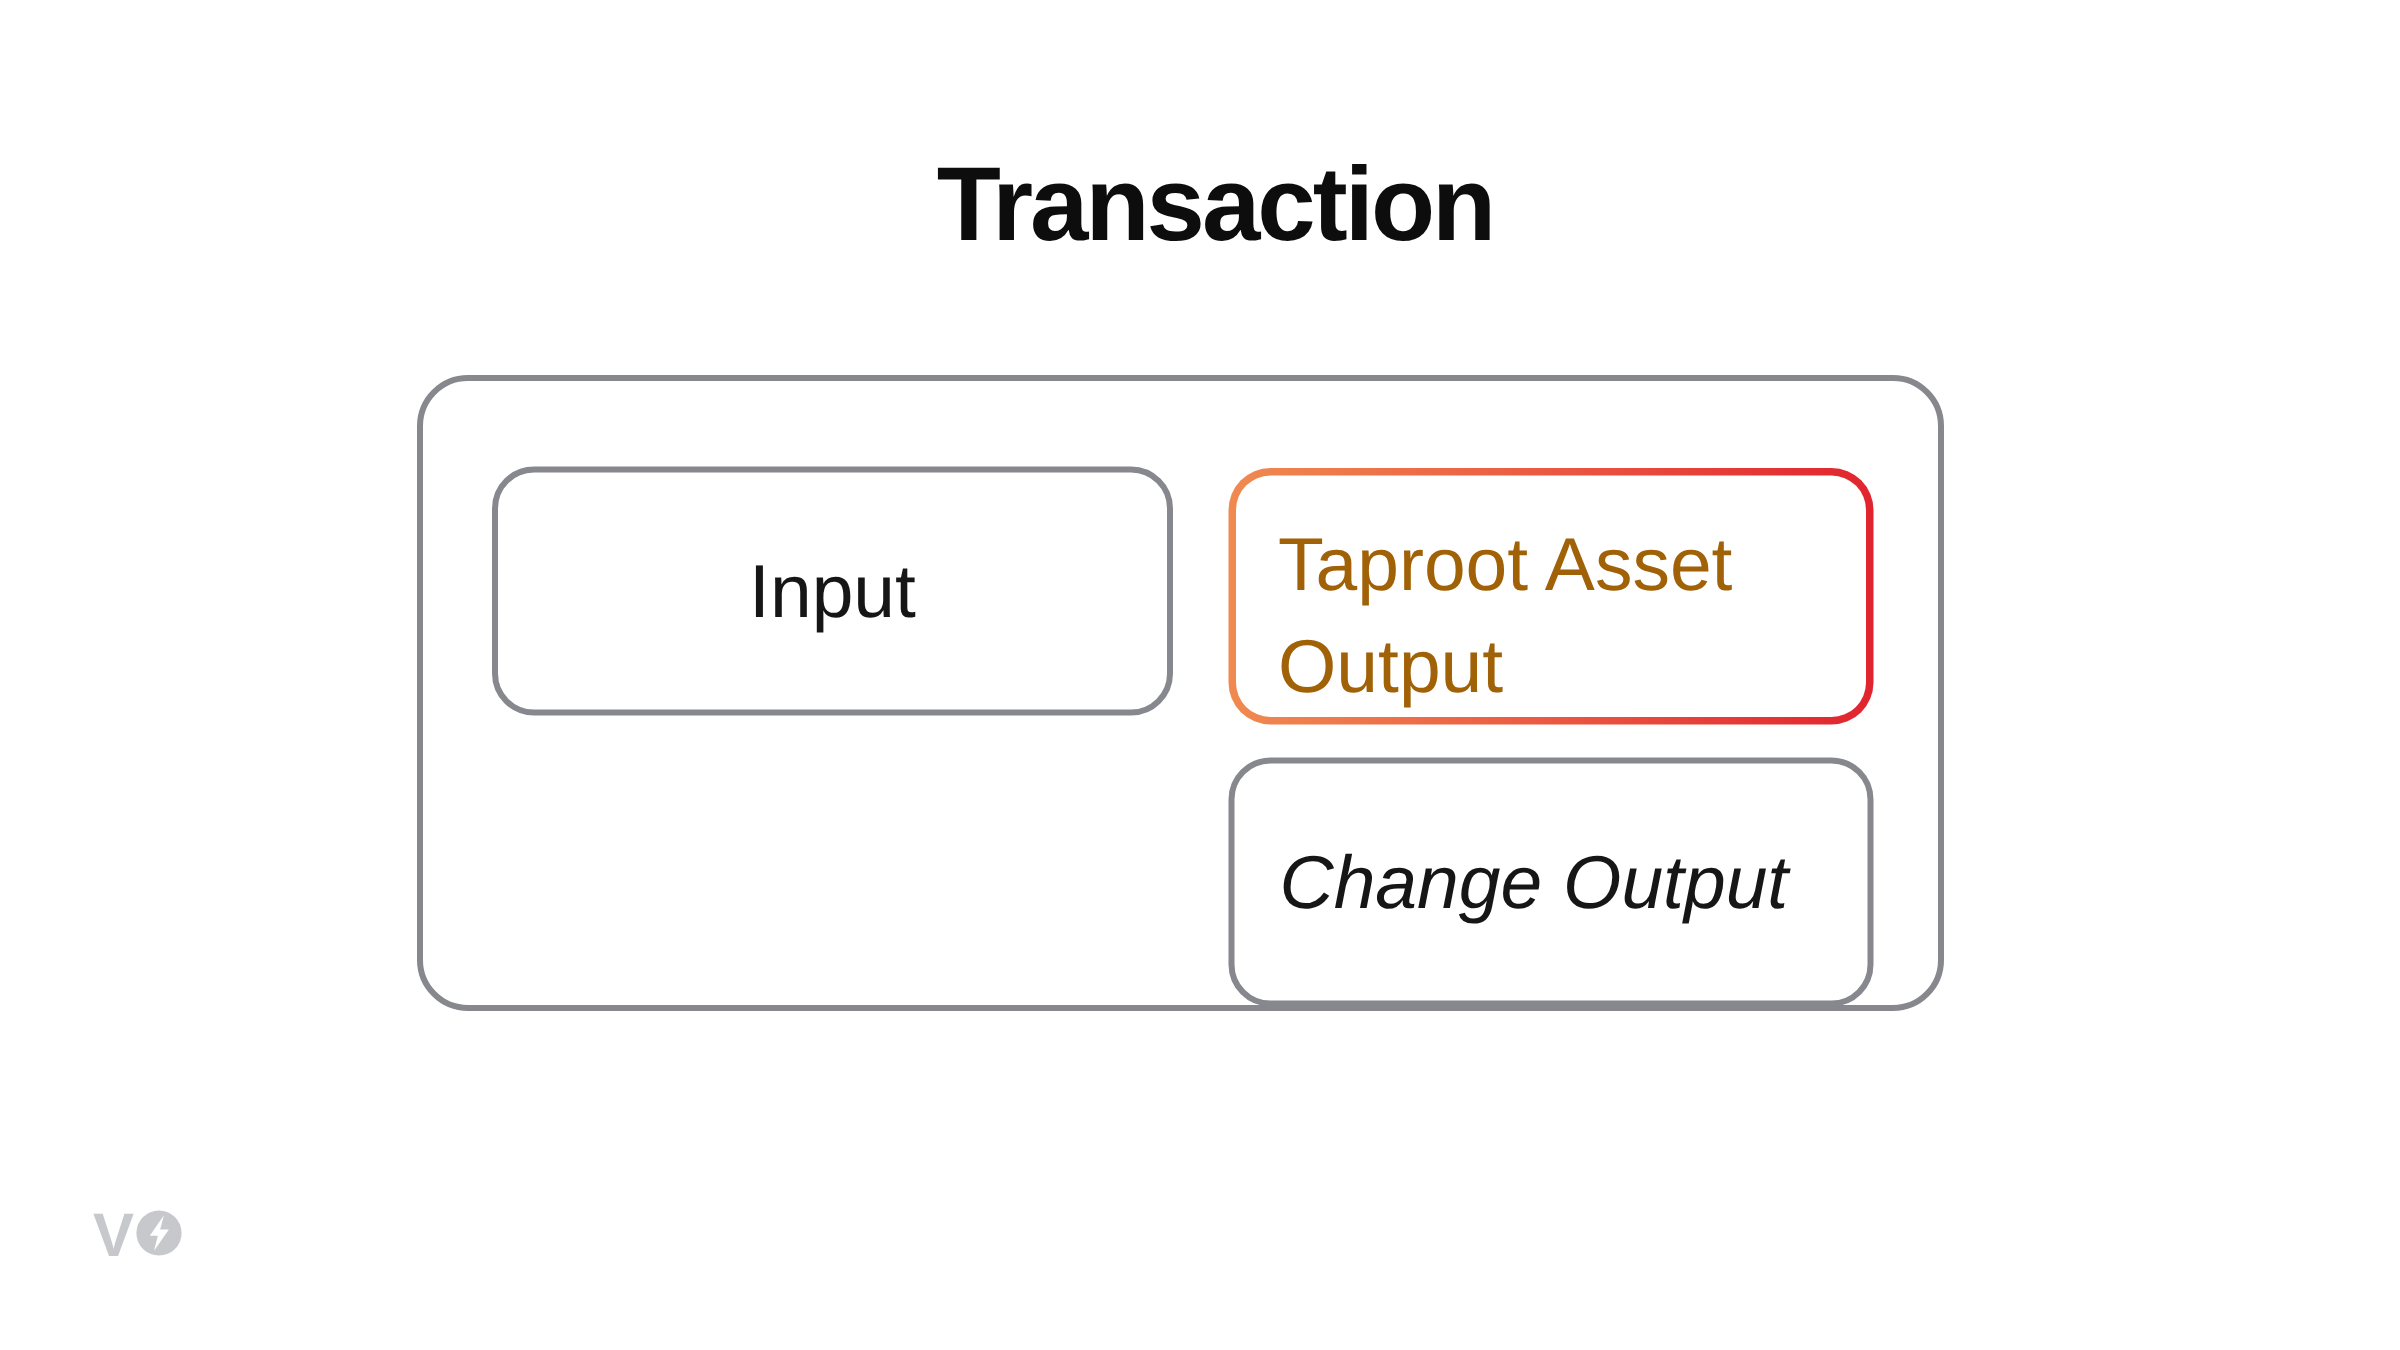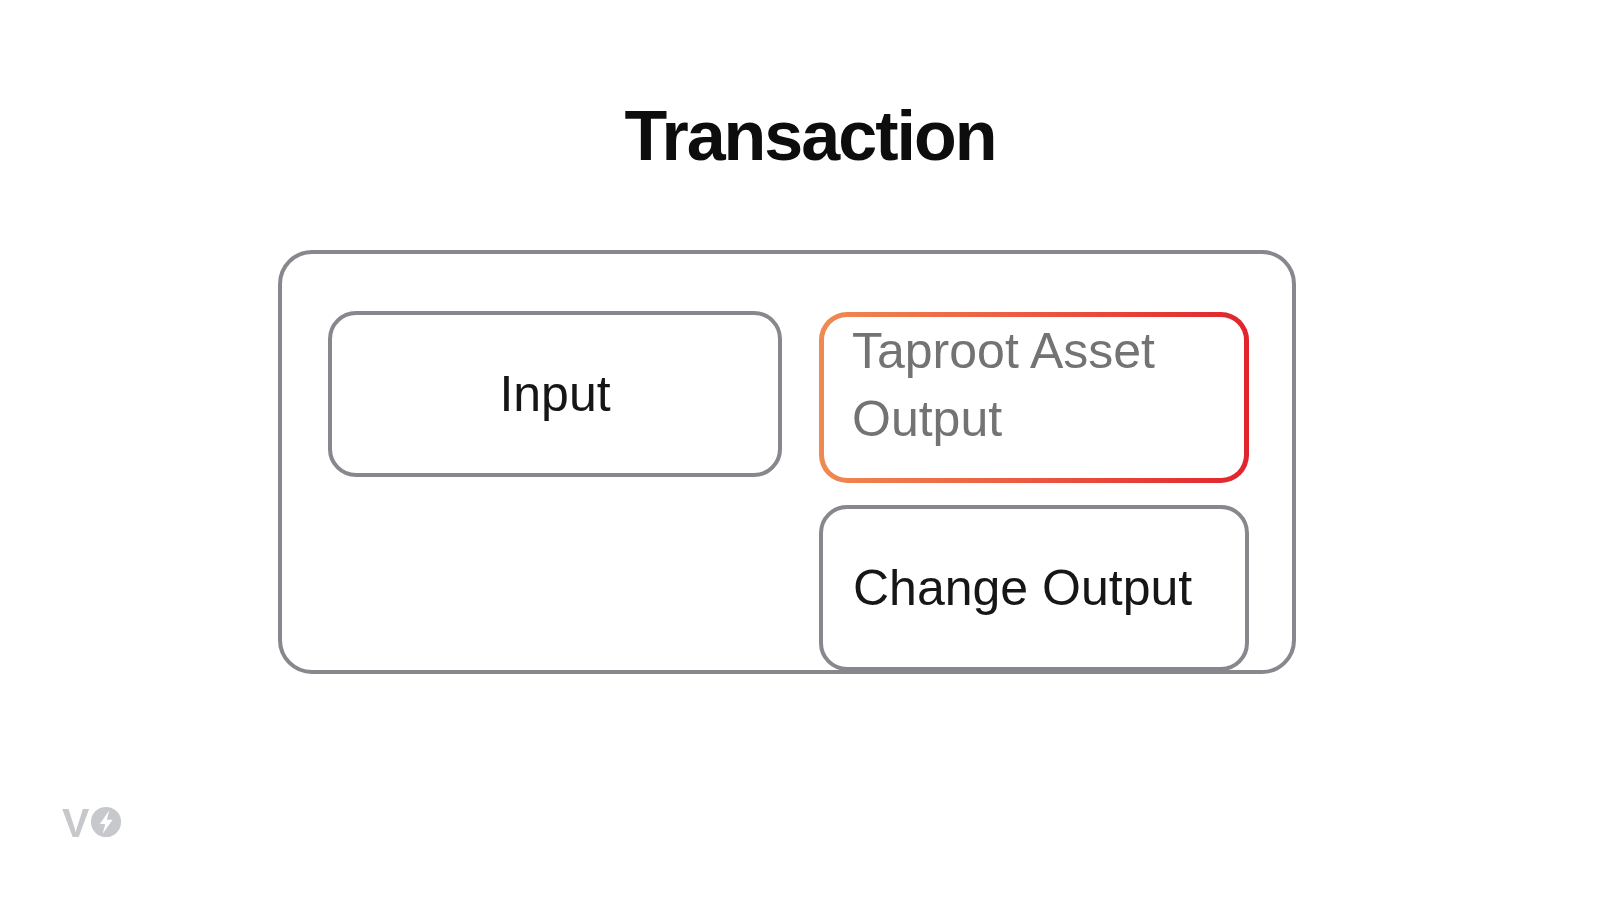--- a/index.html
+++ b/index.html
@@ -53,35 +53,36 @@
     width: 430px; height: 171px;
     background: linear-gradient(90deg, #f08a50 0%, #ea5340 55%, #e0242e 100%);
     border-radius: 28px;
     padding: 5px;
   }
   .taproot-inner {
     width: 100%; height: 100%;
     background: #ffffff;
     border-radius: 23px;
     display: flex;
-    align-items: flex-start;
+    align-items: flex-end;
     padding: 0 24px 0 28px;
     font-size: 50px;
     line-height: 68px;
-    color: #737373;
+    color: #a16207;
   }
 
   .change-box {
     left: 537px; top: 251px;
     width: 430px; height: 166px;
     border: 4px solid #87888d;
     border-radius: 28px;
     display: flex;
     align-items: center;
     padding-left: 30px;
+    font-style: italic;
   }
 
   .logo {
     position: absolute;
     left: 62px; top: 799px;
     display: flex;
     align-items: center;
     font-size: 41px;
     font-weight: bold;
     letter-spacing: 0.5px;

